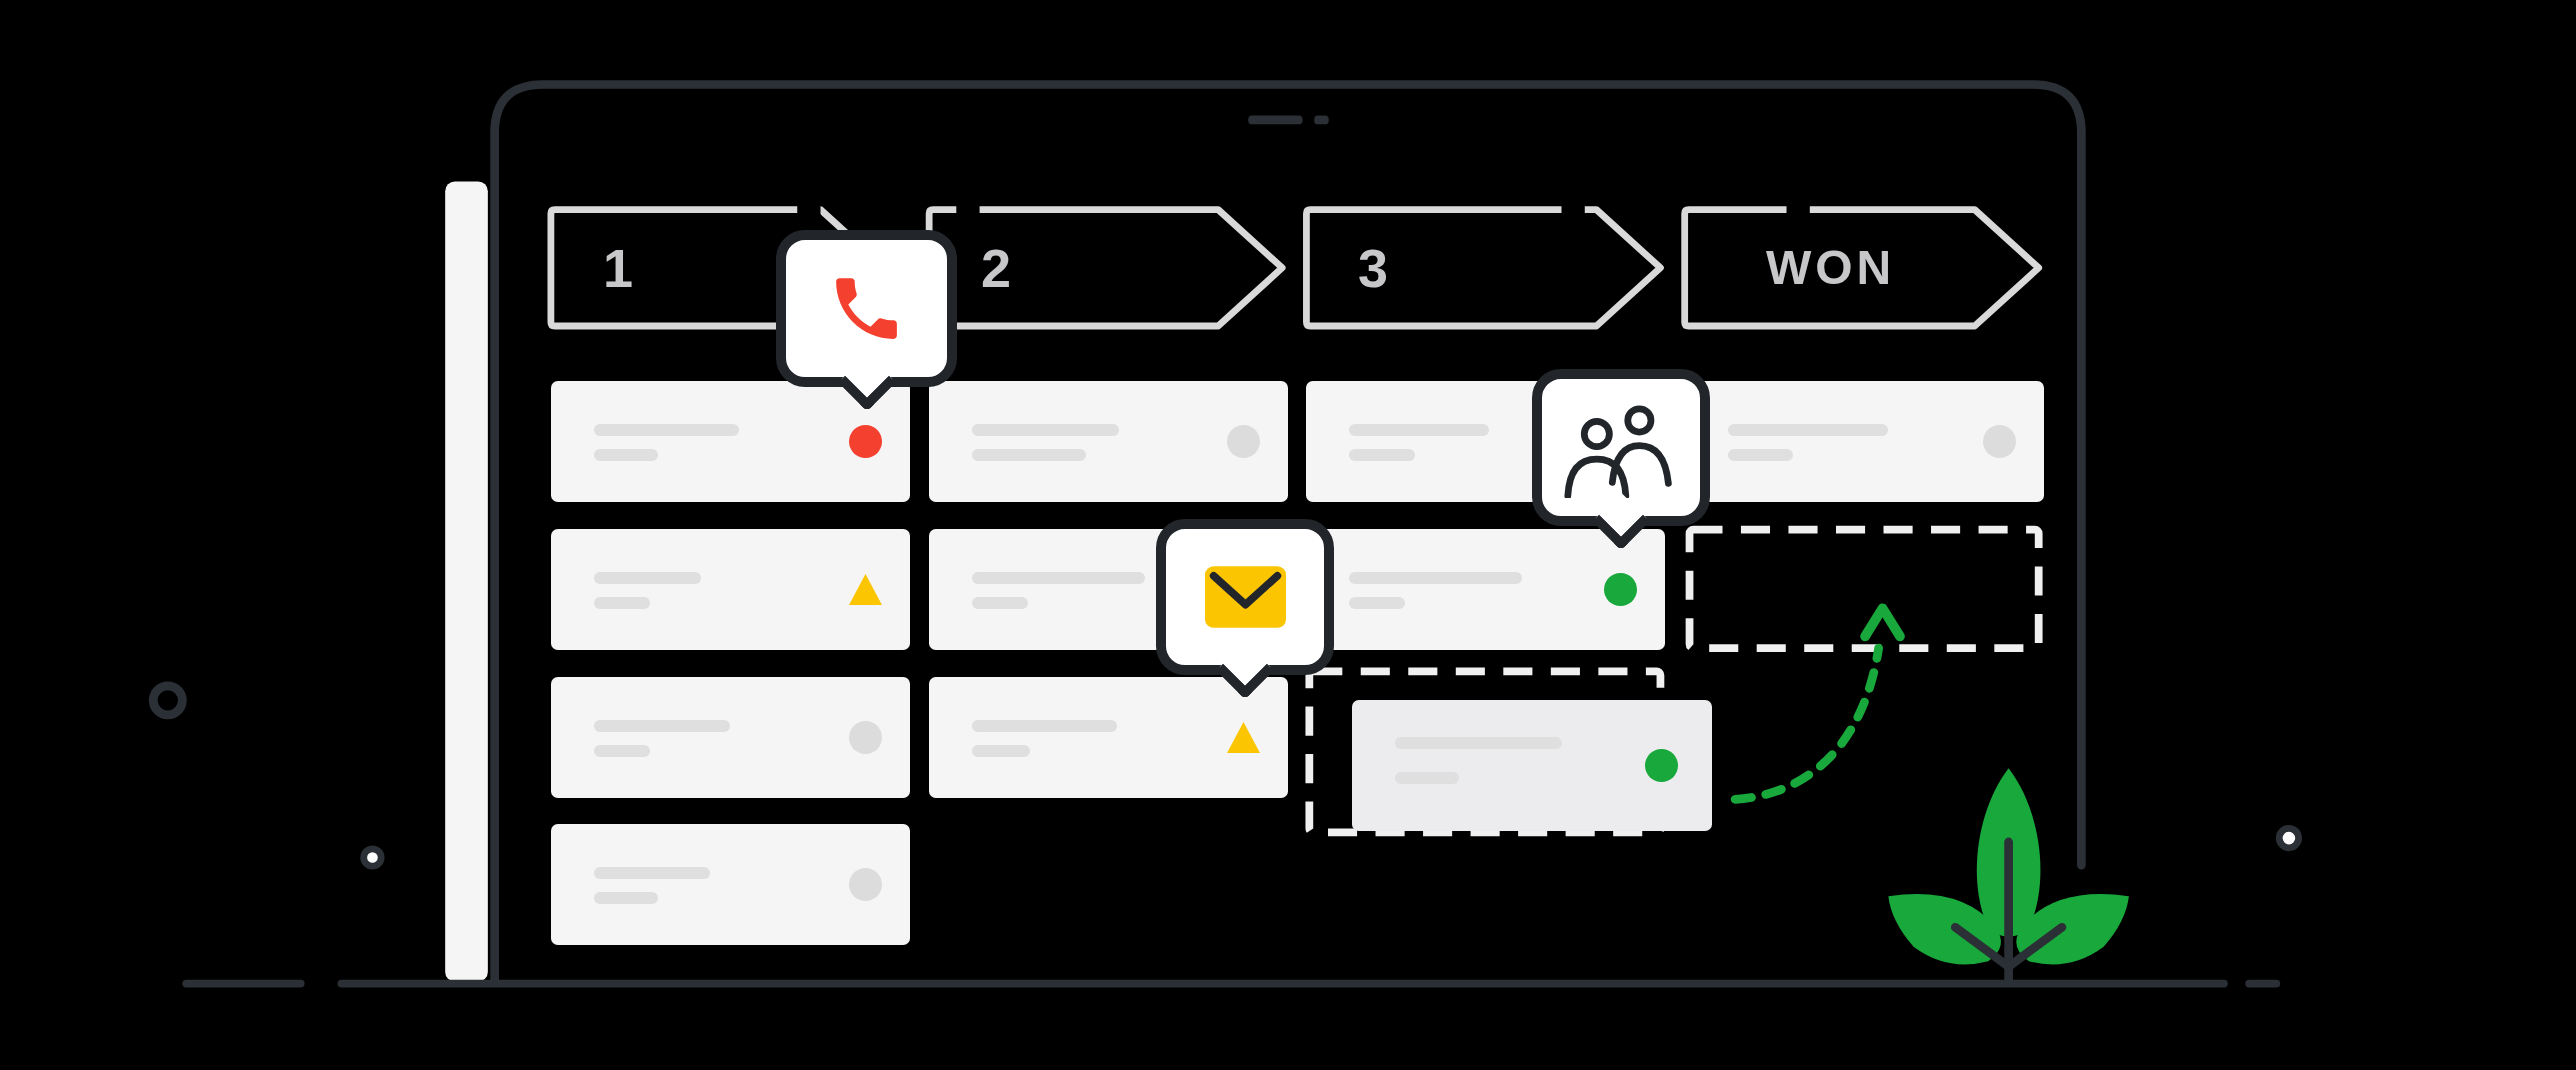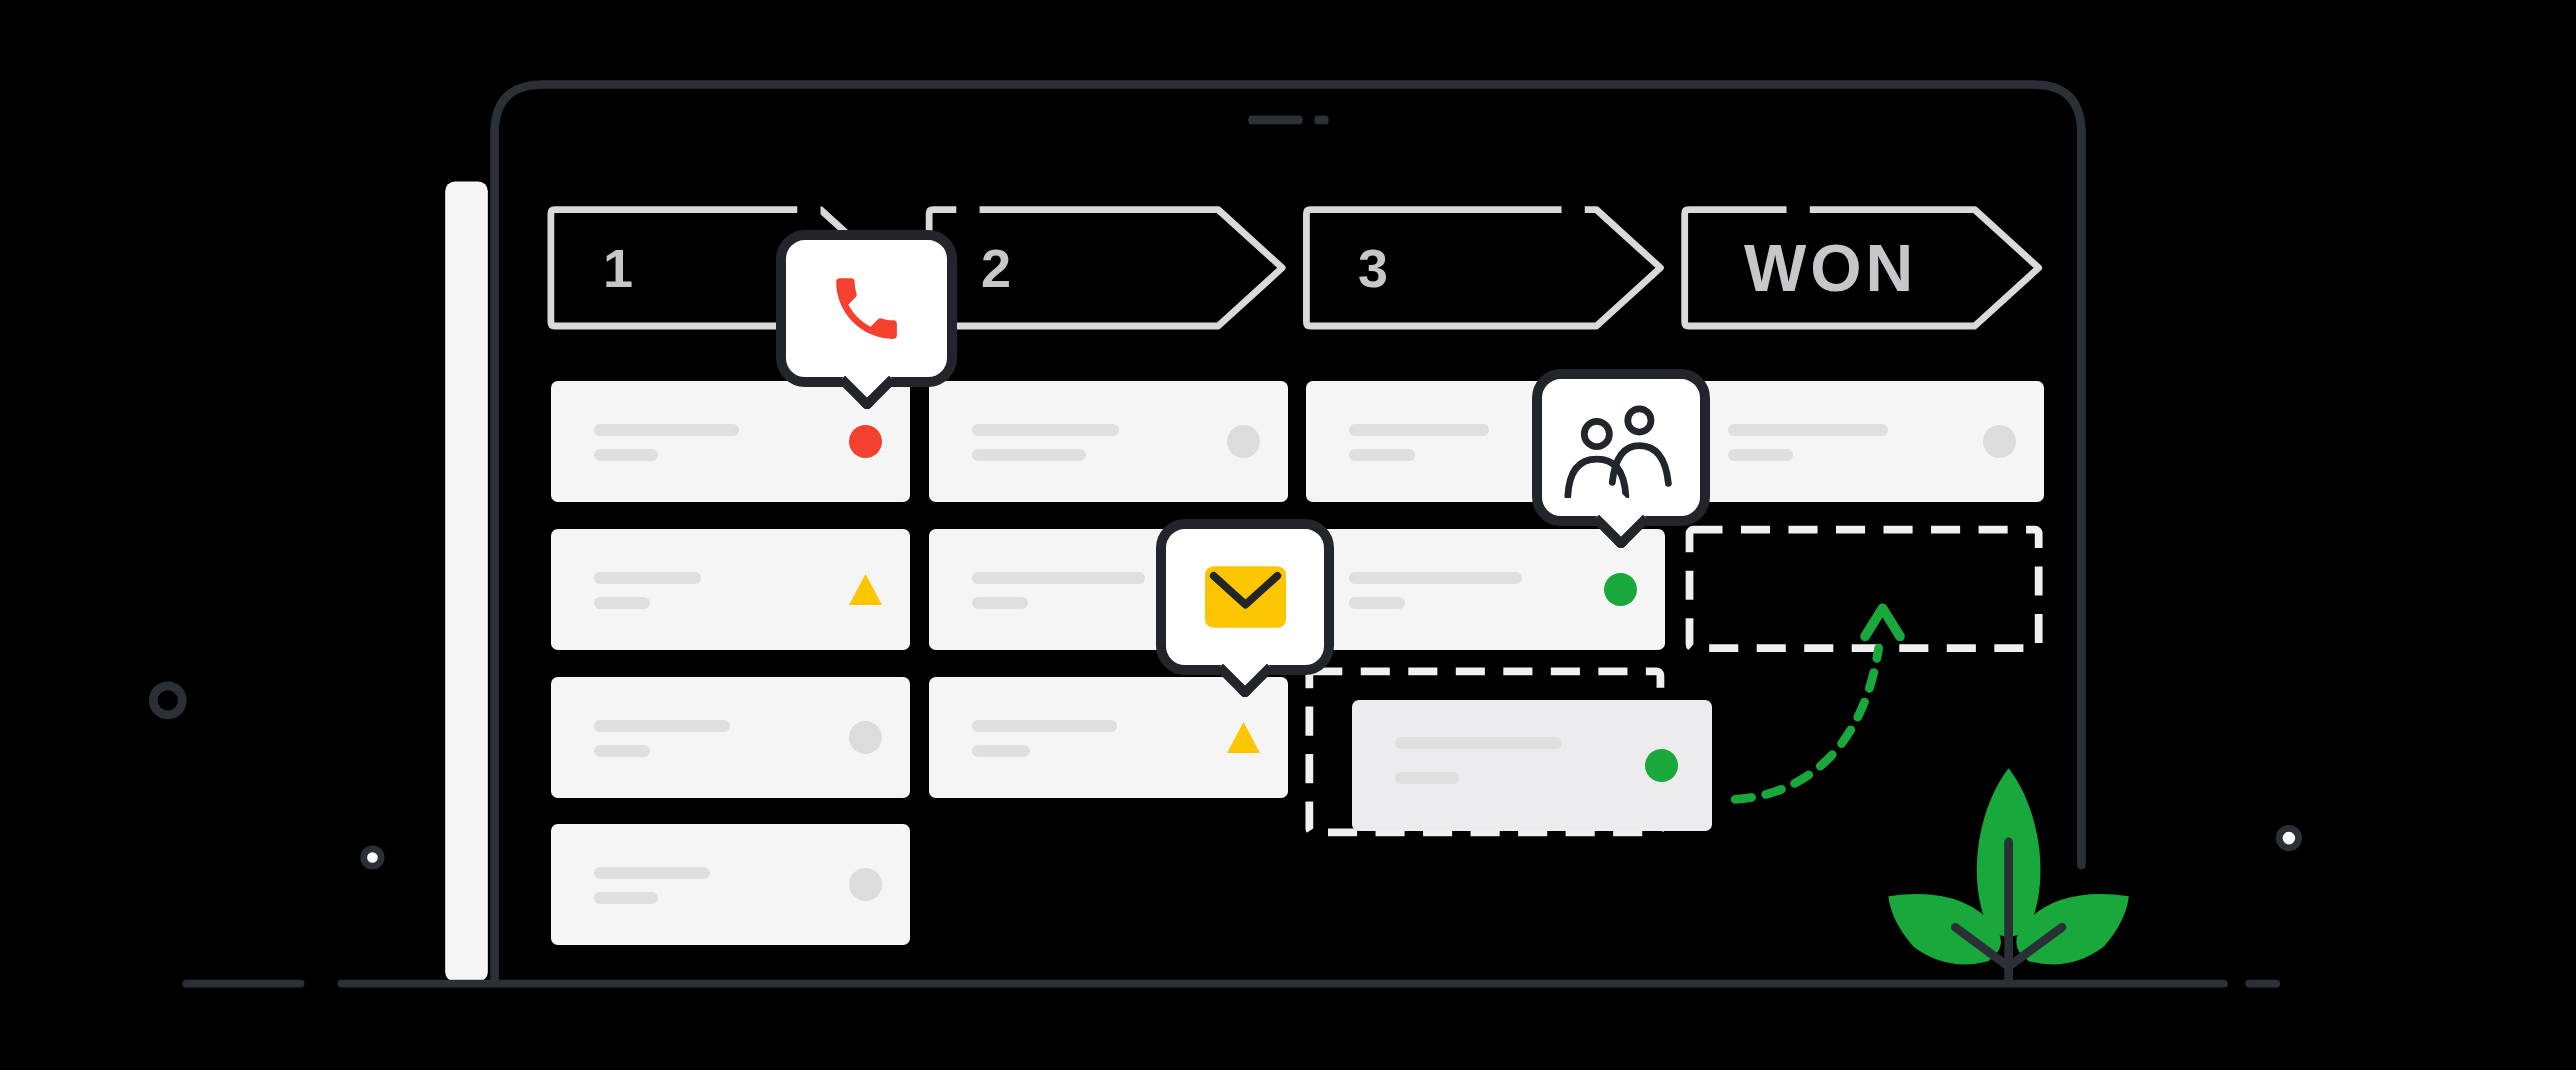--- a/index.html
+++ b/index.html
@@ -4,21 +4,21 @@
 <style>
   html,body{margin:0;padding:0;background:#000;}
   #scene{position:relative;width:2576px;height:1071px;background:var(--background,#000);
          font-family:"Liberation Sans", sans-serif;overflow:hidden;}
   #art{position:absolute;left:0;top:0;z-index:0;}
 
   
   .stage-label{position:absolute;top:206px;height:124px;line-height:124px;
     font-weight:700;font-size:54px;color:var(--stage_text,#c7c7ca);z-index:1;}
   .stage-label.num{padding-left:52px;}
-  .stage-label.won{text-align:center;letter-spacing:3.9px;font-size:66px;}
+  .stage-label.won{text-align:center;letter-spacing:3.9px;font-size:48px;}
 
   
   #cards{position:absolute;left:0;top:0;width:100%;height:100%;z-index:2;}
   .card{position:absolute;width:359px;height:121px;border-radius:6.8px;
         background:var(--surface,#f5f5f6);}
   .card.dragged{width:360px;height:131px;background:#ececee;}
   .bar{position:absolute;left:43px;height:11.6px;border-radius:5.8px;
        background:var(--placeholder,#dfdfe0);}
   .bar.b1{top:43px;}
   .bar.b2{top:68px;}

